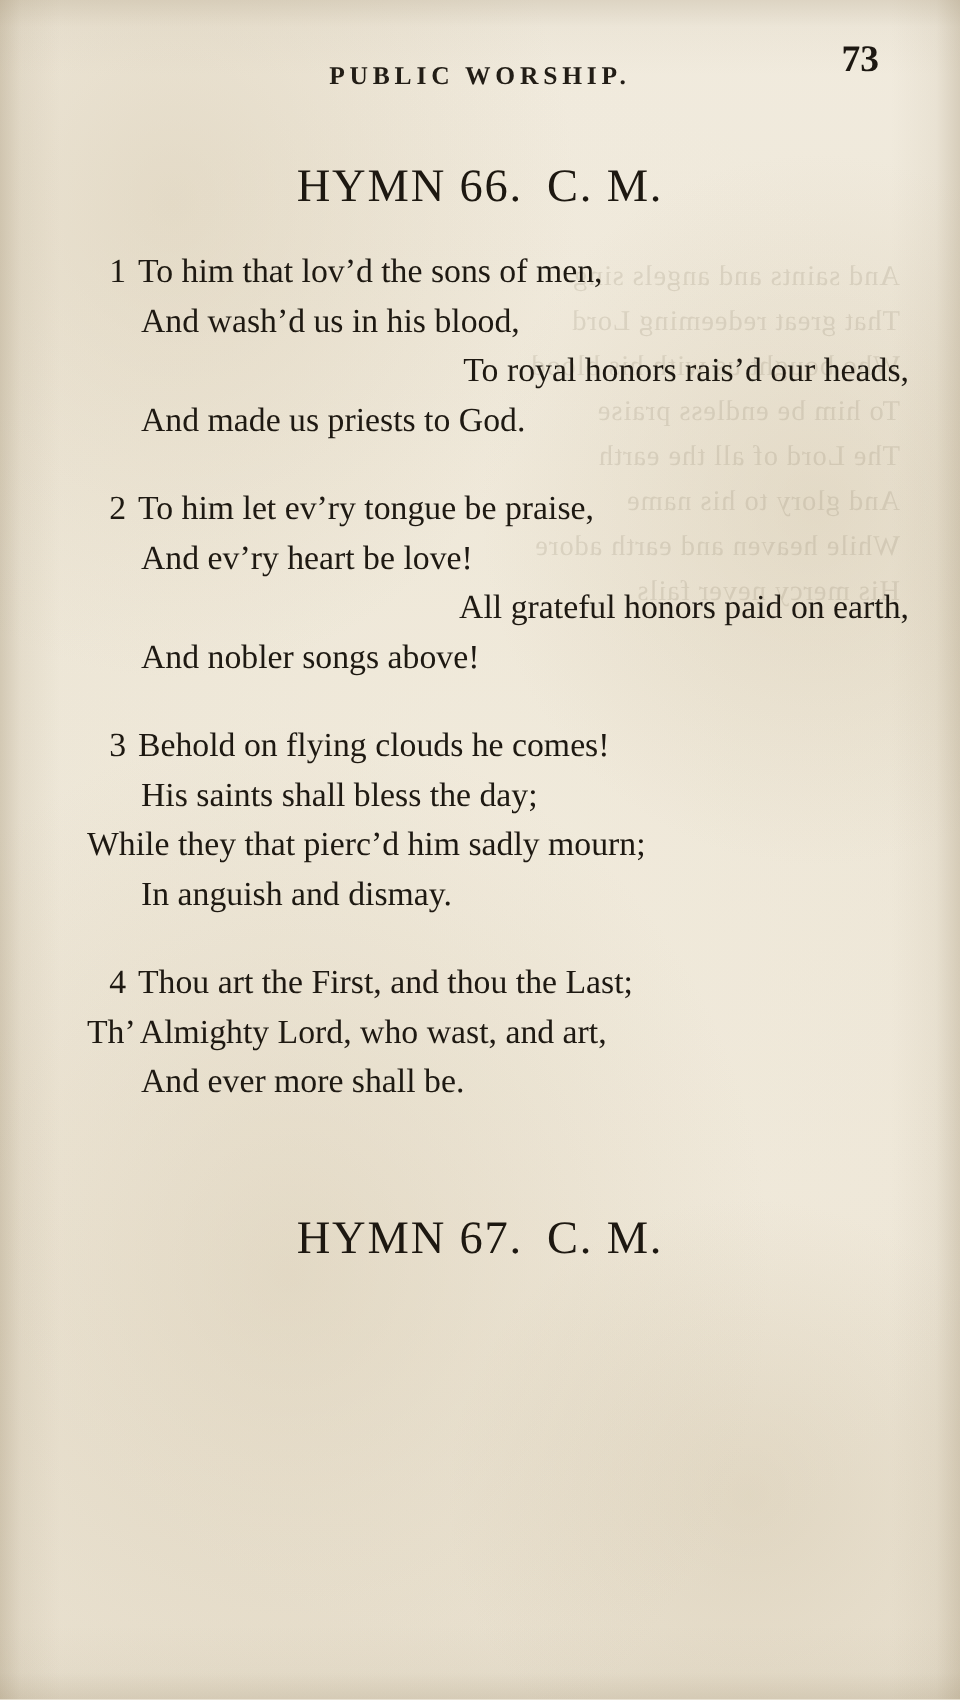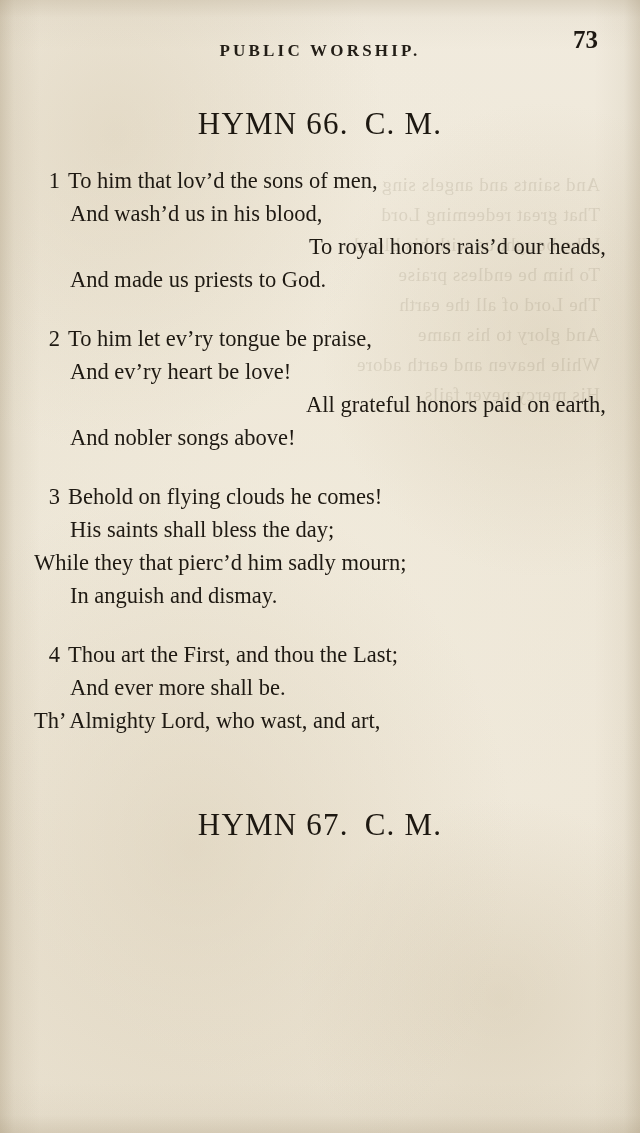--- a/index.html
+++ b/index.html
@@ -71,21 +71,21 @@
     height: 42px;
   }
   .rh-title {
     font-size: 17px;
     letter-spacing: 3.2px;
     font-weight: 700;
     color: #221d16;
   }
   .page-num {
     position: absolute;
-    right: 8px;
+    right: 20px;
     top: 26px;
     font-size: 25px;
     font-weight: 700;
     color: #1d1812;
   }
 
   .hymn {
     margin-top: 34px;
   }
   .hymn-heading {
@@ -95,20 +95,21 @@
     color: #1d1811;
     margin-bottom: 22px;
   }
   .hymn-heading .meter {
     margin-left: 16px;
   }
 
   .stanza {
     margin-bottom: 26px;
     position: relative;
+    margin-left: 24px;
   }
   .line {
     font-size: 22.5px;
     line-height: 33px;
     white-space: pre;
     color: #1e1912;
   }
   .line.indent {
     padding-left: 36px;
   }
@@ -174,22 +175,22 @@
 
     <div class="stanza">
       <div class="line numbered"><span class="stanza-num">3</span><span>Behold on flying clouds he comes!</span></div>
       <div class="line indent">His saints shall bless the day;</div>
       <div class="line">While they that pierc’d him sadly mourn;</div>
       <div class="line indent">In anguish and dismay.</div>
     </div>
 
     <div class="stanza">
       <div class="line numbered"><span class="stanza-num">4</span><span>Thou art the First, and thou the Last;</span></div>
+      <div class="line">Th’ Almighty Lord, who wast, and art,</div>
       <div class="line indent">And ever more shall be.</div>
-      <div class="line">Th’ Almighty Lord, who wast, and art,</div>
     </div>
   </div>
 
   <div class="hymn hymn-67">
     <div class="hymn-heading">
       <span>HYMN 67.</span><span class="meter">C. M.</span>
     </div>
 
   </div>
 

